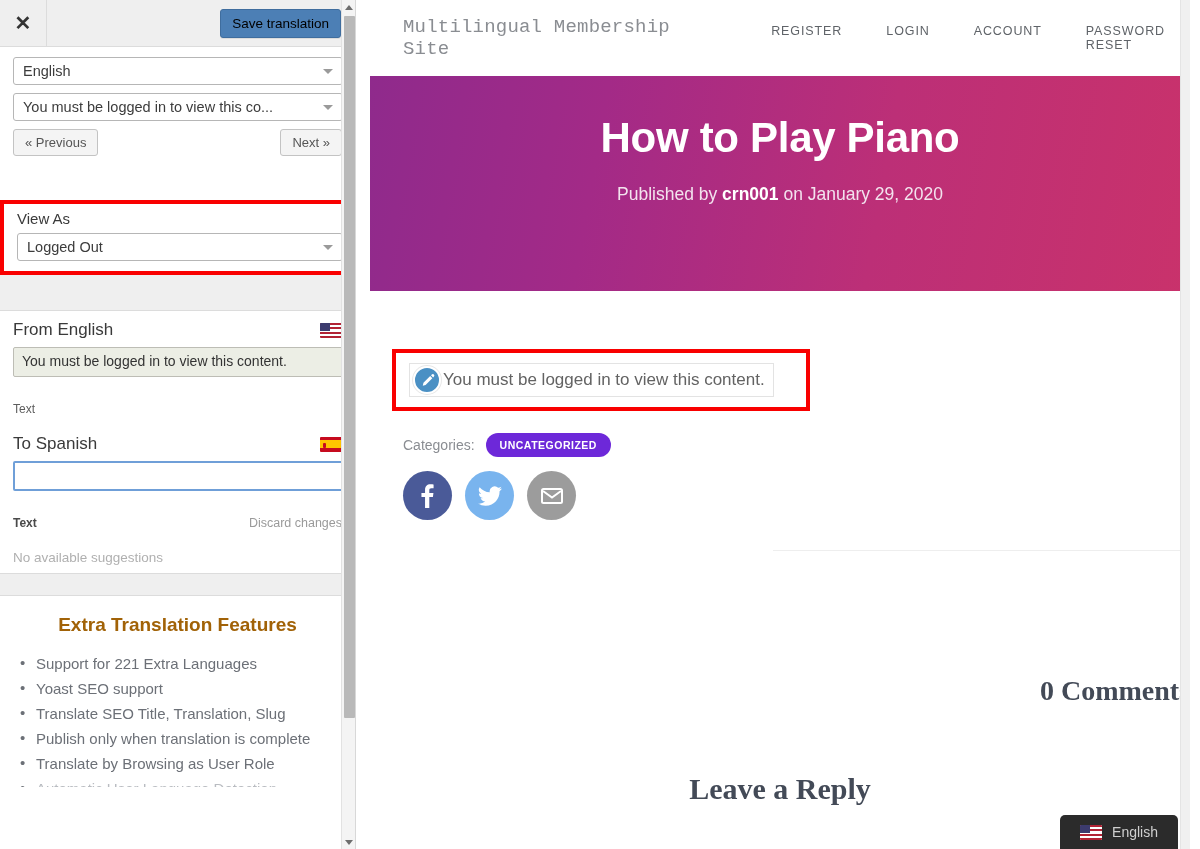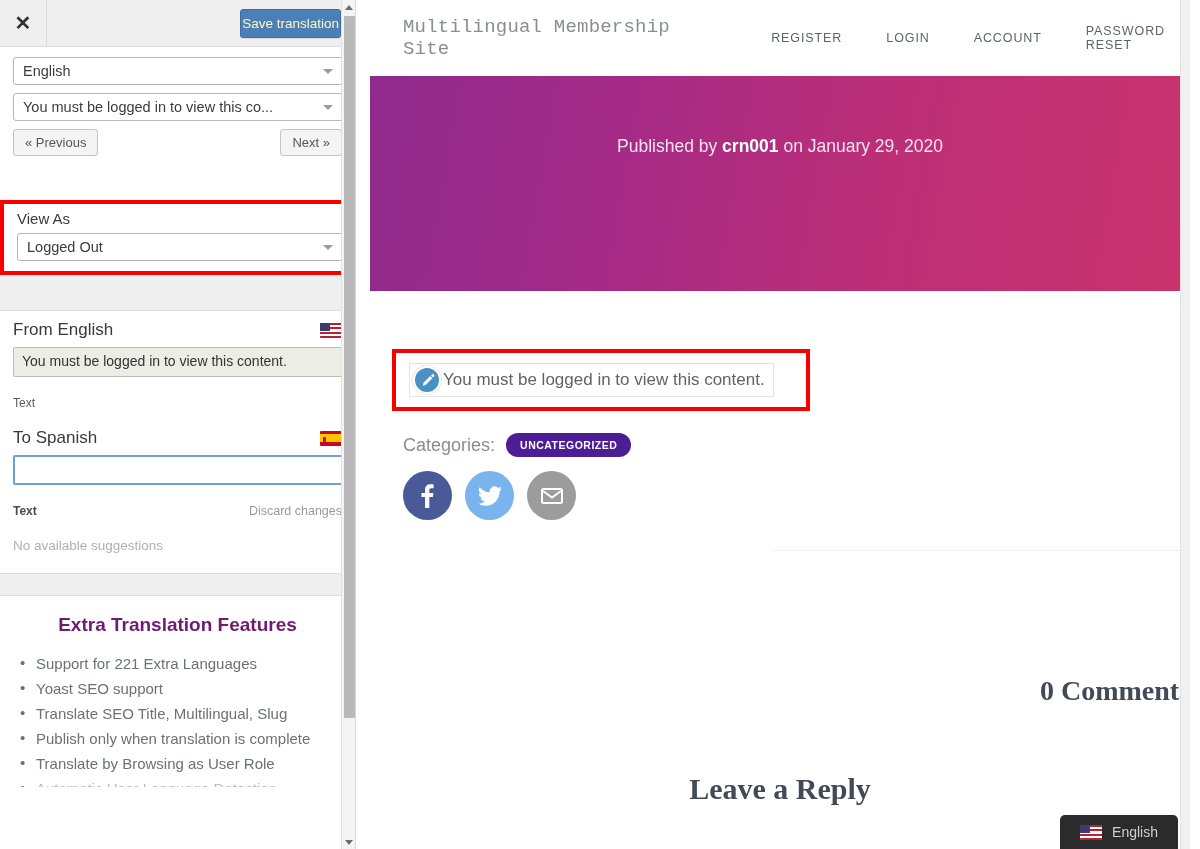--- a/index.html
+++ b/index.html
@@ -29,23 +29,23 @@
     width: 47px; height: 47px;
     display: flex; align-items: center; justify-content: center;
     border-right: 1px solid #dcdcdc;
     cursor: pointer;
   }
   .close-x {
     font-size: 20px; font-weight: bold; color: #333; line-height: 1;
   }
   .save-btn {
     position: absolute; right: 14px; top: 9px;
-    background: #4c7fb5; color: #fef9c3;
+    background: #4c7fb5; color: #000000;
     border: 1px solid #3f6d9e; border-radius: 3px;
-    padding: 6px 1px; font-size: 13.5px; cursor: pointer;
+    padding: 6px 11px; font-size: 13.5px; cursor: pointer;
     box-shadow: 0 1px 0 rgba(0,0,0,.08);
     font-family: "Liberation Sans", sans-serif;
   }
 
   .panel-body { padding: 10px 13px 0 13px; }
 
   .sel {
     position: relative;
     width: 330px; height: 28px;
     border: 1px solid #b6b6b6; border-radius: 3px;
@@ -110,35 +110,35 @@
     resize: none; overflow: hidden;
   }
   .ta-edit {
     width: 330px; height: 30px;
     border: 2px solid #6f9fd8; border-radius: 2px;
     background: #fff; color: #333;
     font-size: 14px; padding: 4px 7px;
     font-family: "Liberation Sans", sans-serif;
     resize: none; outline: none;
   }
-  .sub-row { display: flex; justify-content: space-between; align-items: center; margin-top: 15px; }
+  .sub-row { display: flex; justify-content: space-between; align-items: center; margin-top: 21px; }
   .sub-lbl { font-size: 12px; color: #5d5d5d; }
   .sub-lbl.strong { font-weight: 600; color: #4a4a4a; }
   .discard { font-size: 12.5px; color: #9a9a9a; cursor: pointer; }
   .nosugg { font-size: 13.5px; color: #b0b0b0; margin-top: 20px; }
 
   .gap-strip2 {
     position: absolute; left: 0; top: 573px; width: 355px; height: 23px;
     background: #efefef; border-top: 1px solid #dcdcdc; border-bottom: 1px solid #dcdcdc;
   }
 
   
   .features { position: absolute; left: 0; top: 596px; width: 355px; padding: 18px 16px 0 16px; }
   .features h3 {
-    text-align: center; font-size: 19px; color: #701a75;
+    text-align: center; font-size: 19px; color: #a16207;
     font-weight: bold; margin-bottom: 17px;
   }
   .features ul { list-style: none; }
   .features li {
     position: relative; padding-left: 20px; margin-bottom: 3px;
     font-size: 15px; line-height: 22px; color: #6c7077;
   }
   .features li::before {
     content: "\2022"; position: absolute; left: 4px; top: -1px;
     font-size: 15px; color: #6c7077;
@@ -172,21 +172,21 @@
   .site-header {
     height: 76px; background: #fff;
     display: flex; align-items: center;
     padding: 0 0 0 33px;
   }
   .brand {
     font-size: 19px; color: #8a8d92; font-weight: 400;
     letter-spacing: .2px;
     font-family: Liberation Mono, monospace;
   }
-  .nav { display: flex; align-items: center; margin-left: 62px; gap: 44px; }
+  .nav { display: flex; align-items: flex-start; margin-left: 62px; gap: 44px; }
   .nav a {
     font-size: 12.5px; letter-spacing: .9px;
     color: #5f6368; text-decoration: none; text-transform: uppercase;
     font-weight: 500; cursor: pointer;
   }
 
   .hero {
     height: 215px;
     background: linear-gradient(100deg, #8f2a8c 0%, #a32a87 28%, #bc2f77 62%, #c9326b 100%);
     text-align: center; padding-top: 38px; position: relative;
@@ -222,23 +222,23 @@
   .pencil {
     width: 28px; height: 28px; border-radius: 50%;
     background: #4a90c4; border: 2px solid #fff;
     box-shadow: 0 0 0 1px #e8e8e8;
     display: flex; align-items: center; justify-content: center;
     flex: 0 0 auto; margin-left: 3px; cursor: pointer;
   }
   .content-text { font-size: 17px; color: #636363; padding: 0 4px 0 2px; }
 
   .cats { position: absolute; left: 403px; top: 433px; display: flex; align-items: center; gap: 11px; }
-  .cats-lbl { font-size: 18px; color: #8a8d92; }
+  .cats-lbl { font-size: 14px; color: #8a8d92; }
   .badge {
-    background: #4c1d95; color: #fff;
+    background: #6d28d9; color: #fff;
     font-size: 10.5px; font-weight: bold; letter-spacing: .5px;
     padding: 6px 14px; border-radius: 13px; cursor: pointer;
   }
 
   .socials { position: absolute; left: 403px; top: 471px; display: flex; gap: 13px; }
   .soc { width: 49px; height: 49px; border-radius: 50%; display: flex; align-items:center; justify-content:center; cursor: pointer; }
   .soc-fb { background: #4a5a98; }
   .soc-tw { background: #79b4ee; }
   .soc-em { background: #9c9c9c; }
 
@@ -336,21 +336,21 @@
       <div class="nosugg">No available suggestions</div>
     </div>
 
     <div class="gap-strip2"></div>
 
     <div class="features">
       <h3>Extra Translation Features</h3>
       <ul>
         <li>Support for 221 Extra Languages</li>
         <li>Yoast SEO support</li>
-        <li>Translate SEO Title, Multilingual, Slug</li>
+        <li>Translate SEO Title, Translation, Slug</li>
         <li>Publish only when translation is complete</li>
         <li>Translate by Browsing as User Role</li>
         <li class="clipped">Automatic User Language Detection</li>
       </ul>
     </div>
 
     <div class="pscroll">
       <div class="arrow-up">
           <span class="tri-up"></span>
         </div>
@@ -367,20 +367,21 @@
       <span class="brand">Multilingual Membership Site</span>
       <nav class="nav">
         <a>Register</a>
         <a>Login</a>
         <a>Account</a>
         <a>Password Reset</a>
       </nav>
     </div>
 
     <div class="hero">
+      <h1>How to Play Piano</h1>
       <div class="meta">
         <span>Published by</span>
         <b>crn001</b>
         <span>on January 29, 2020</span>
       </div>
     </div>
 
     <div class="card"></div>
 
     <div class="comments-h">0 Comments</div>

